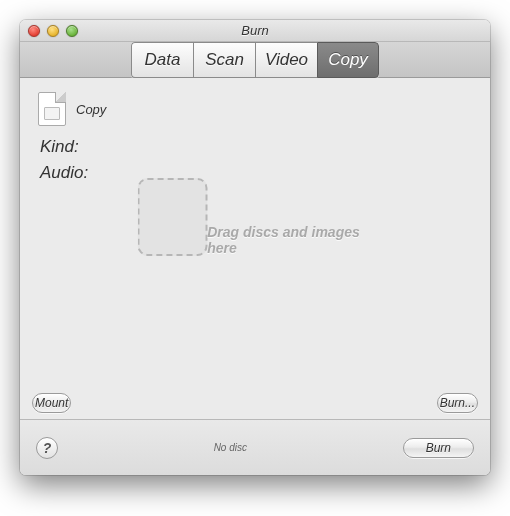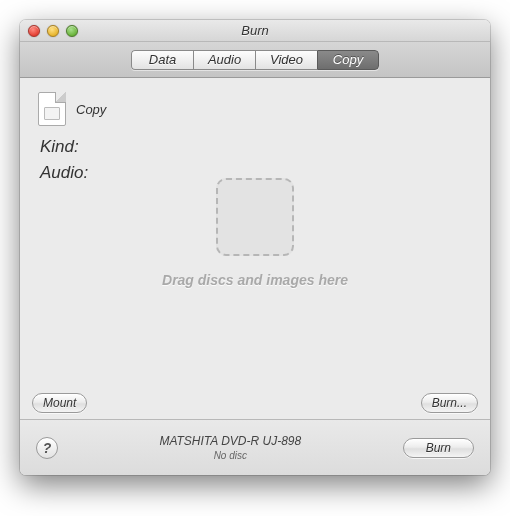--- a/index.html
+++ b/index.html
@@ -62,22 +62,22 @@
       align-items: center;
     }
     .segmented {
       display: flex;
       border-radius: 4px;
       overflow: hidden;
       box-shadow: 0 1px 0 rgba(255,255,255,0.5);
     }
     .seg {
       width: 62px;
-      height: 20px;
-      font-size: 13px;
+      height: 36px;
+      font-size: 17px;
       display: flex;
       align-items: center;
       justify-content: center;
       background: linear-gradient(#fdfdfd, #e3e3e3);
       border: 1px solid #8a8a8a;
       border-right: none;
       color: #333;
       text-shadow: 0 1px 0 rgba(255,255,255,0.7);
       cursor: pointer;
     }
@@ -119,21 +119,21 @@
       position:absolute; left:5px; right:5px; top:14px; bottom:5px;
       border:1px solid #bbb; border-radius:1px;
       background:#f3f3f3;
     }
     .filename { font-size: 13px; color: #333; }
     .meta { font-size: 17px; color: #333; line-height: 1.5; margin-left: 2px; }
     .dropzone {
       position: absolute;
       left: 50%; transform: translateX(-50%);
       top: 100px;
-      display: flex; flex-direction: column; align-items: center;
+      display: flex; flex-direction: row; align-items: flex-end;
     }
     .dashed {
       width: 78px; height: 78px;
       border: 2px dashed #b6b6b6;
       border-radius: 10px;
       background: #e3e3e3;
     }
     .droptext {
       margin-top: 16px;
       font-size: 14px;
@@ -142,21 +142,21 @@
       text-shadow: 0 1px 0 rgba(255,255,255,0.8);
     }
     .action-row {
       position: absolute;
       left: 12px; right: 12px; bottom: 6px;
       display: flex;
       align-items: center;
     }
     .aqua-btn {
       height: 20px;
-      padding: 0 10px;
+      padding: 0 2px;
       font-size: 12px;
       color: #333;
       background: linear-gradient(#ffffff, #ededed 45%, #dfdfdf 55%, #f4f4f4);
       border: 1px solid #9a9a9a;
       border-radius: 10px;
       box-shadow: 0 1px 0 rgba(255,255,255,0.7), inset 0 1px 0 rgba(255,255,255,0.9);
       cursor: pointer;
       text-shadow: 0 1px 0 rgba(255,255,255,0.7);
       display:inline-flex; align-items:center; justify-content:center;
     }
@@ -198,21 +198,21 @@
       <div class="tl red"></div>
       <div class="tl yellow"></div>
       <div class="tl green"></div>
     </div>
     <div class="title">Burn</div>
   </div>
 
   <div class="toolbar">
     <div class="segmented">
       <div class="seg">Data</div>
-      <div class="seg">Audio</div>
+      <div class="seg">Scan</div>
       <div class="seg">Video</div>
       <div class="seg active">Copy</div>
     </div>
   </div>
 
   <div class="content">
     <div class="filehdr">
       <div class="doc-icon">
           <div class="inner"></div>
         </div>
@@ -238,18 +238,17 @@
       <button class="aqua-btn">Mount</button>
       <div class="spacer"></div>
       <div style="width:6px"></div>
       <button class="aqua-btn">Burn...</button>
     </div>
   </div>
 
   <div class="footer">
     <div class="help">?</div>
     <div class="drive-info">
-      <div>MATSHITA DVD-R UJ-898</div>
       <div class="sub">No disc</div>
     </div>
     <button class="aqua-btn wide">Burn</button>
   </div>
 </div>
 
 </body></html>

